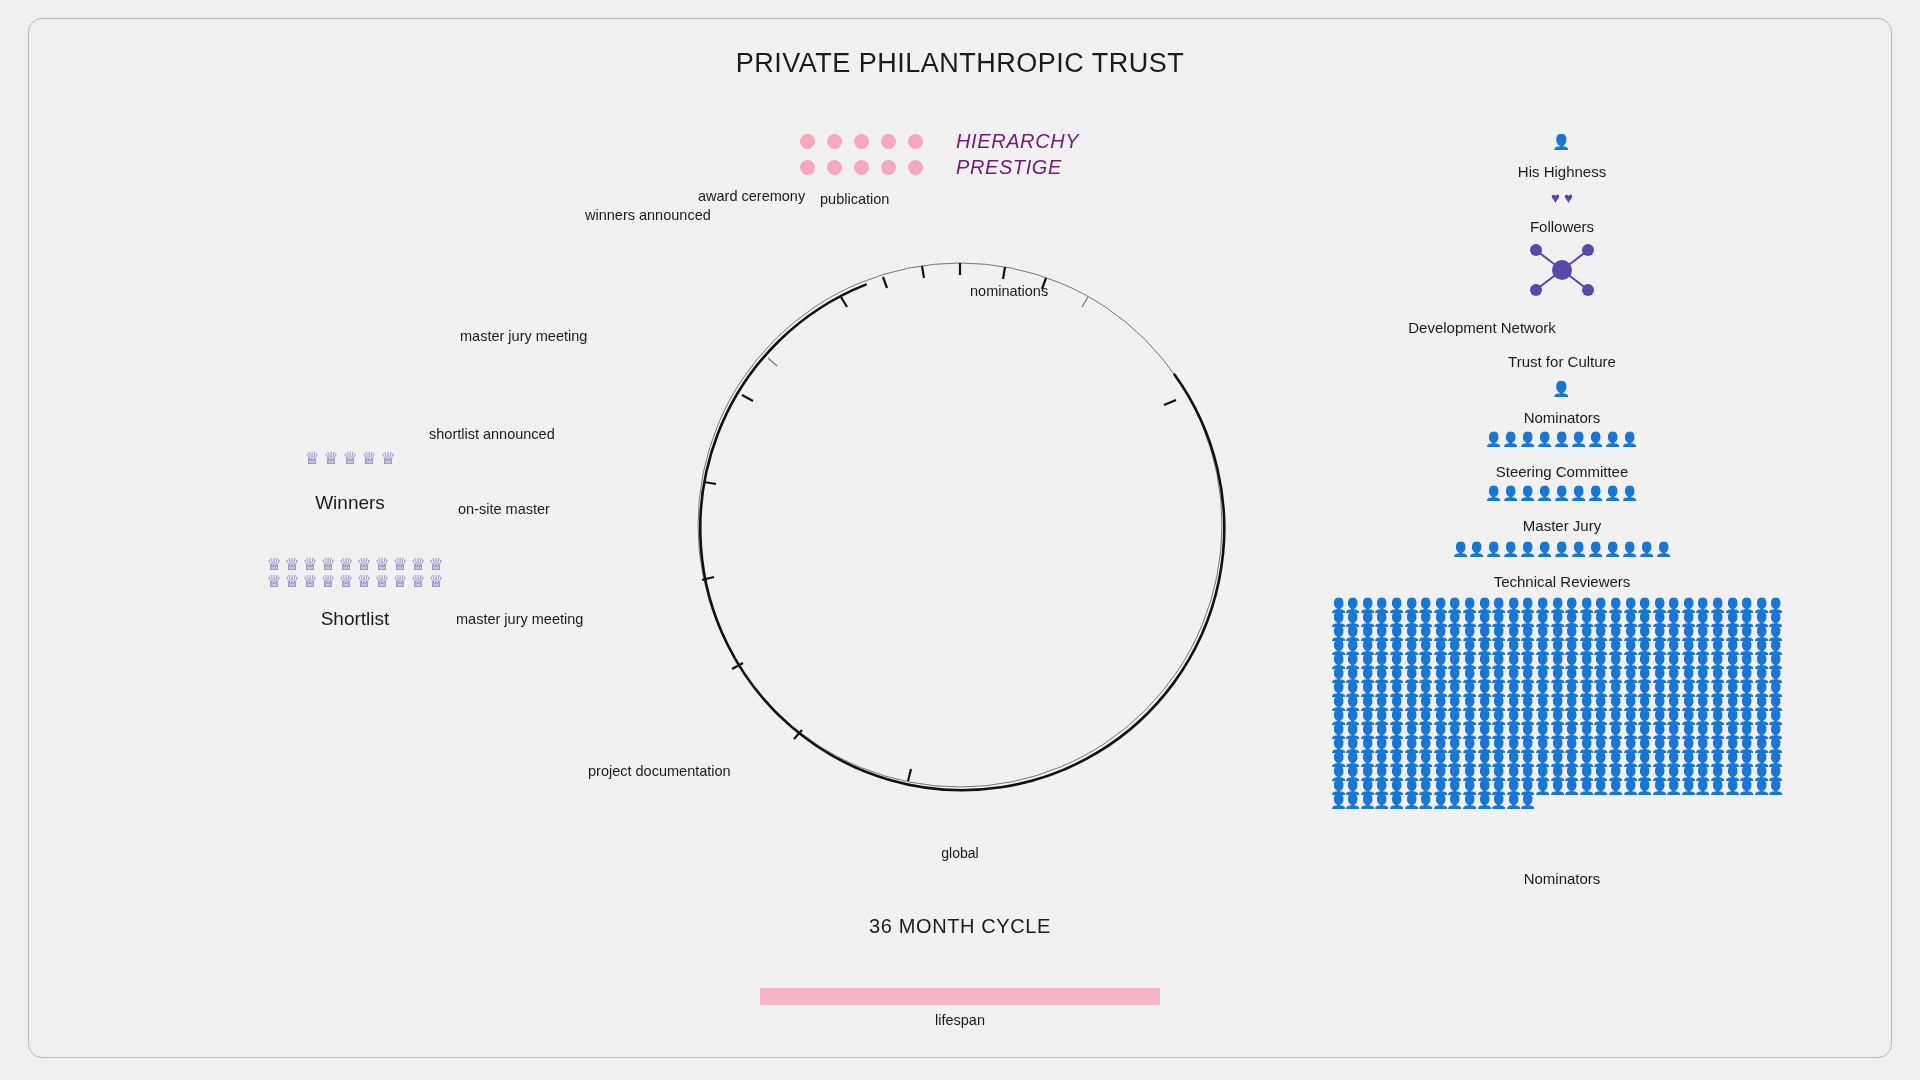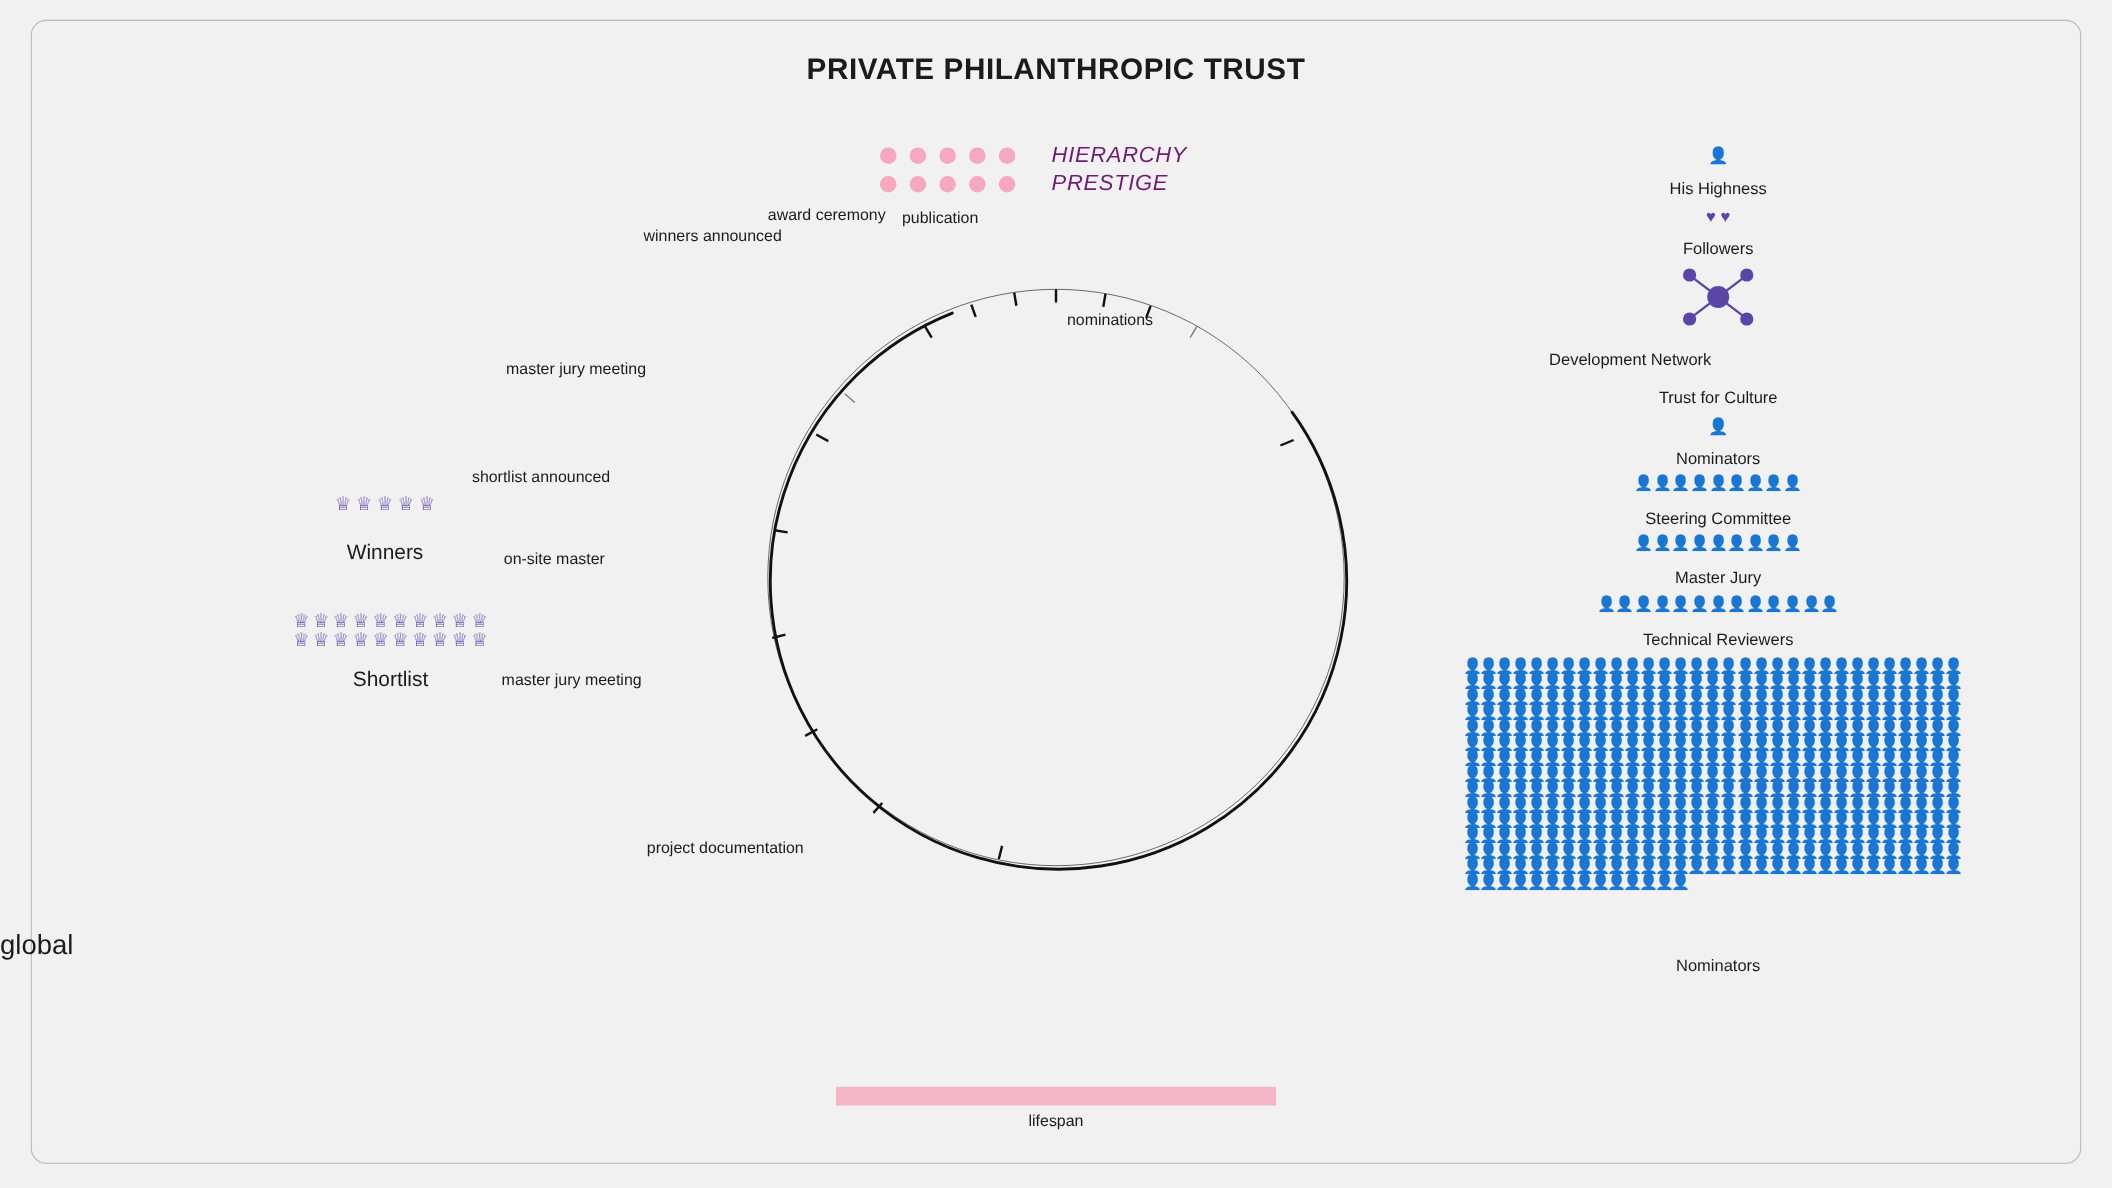--- a/index.html
+++ b/index.html
@@ -30,21 +30,21 @@
   }
   #title {
     position: absolute;
     top: 48px;
     left: 0;
     width: 1920px;
     text-align: center;
     font-size: 27px;
     letter-spacing: 0.5px;
     color: #1b1b1b;
-    font-weight: 700;
+    font-weight: 400;
   }
 
   
   #legend {
     position: absolute;
     left: 800px;
     top: 128px;
     width: 320px;
   }
   .legend-row {
@@ -87,22 +87,22 @@
     position: absolute;
     font-size: 14.5px;
     color: #1b1b1b;
     white-space: nowrap;
   }
   #global-label {
     position: absolute;
     left: 0;
     top: 845px;
     width: 1920px;
-    text-align: left;
-    font-size: 25px;
+    text-align: center;
+    font-size: 14px;
     color: #1b1b1b;
   }
   #cycle-caption {
     position: absolute;
     left: 0;
     top: 915px;
     width: 1920px;
     text-align: center;
     font-size: 20px;
     letter-spacing: 0.6px;
@@ -244,20 +244,21 @@
     <span class="cyc-label" style="left:38px; top:-62px;">award ceremony</span>
     <span class="cyc-label" style="left:-75px; top:-43px;">winners announced</span>
     <span class="cyc-label" style="left:-200px; top:78px;">master jury meeting</span>
     <span class="cyc-label" style="left:-231px; top:176px;">shortlist announced</span>
     <span class="cyc-label" style="left:-202px; top:251px;">on-site master</span>
     <span class="cyc-label" style="left:-204px; top:361px;">master jury meeting</span>
     <span class="cyc-label" style="left:-72px; top:513px;">project documentation</span>
   </div>
 
   <div id="global-label">global</div>
+  <div id="cycle-caption">36 MONTH CYCLE</div>
 
   <div id="lifespan-bar"></div>
   <div id="lifespan-label">lifespan</div>
 
   <div class="glyph-grid" style="left:300px; top:450px; width:100px;">
     <span class="glyph" style="font-size:17px; width:19px; text-align:center;">♕</span>
     <span class="glyph" style="font-size:17px; width:19px; text-align:center;">♕</span>
     <span class="glyph" style="font-size:17px; width:19px; text-align:center;">♕</span>
     <span class="glyph" style="font-size:17px; width:19px; text-align:center;">♕</span>
     <span class="glyph" style="font-size:17px; width:19px; text-align:center;">♕</span>

